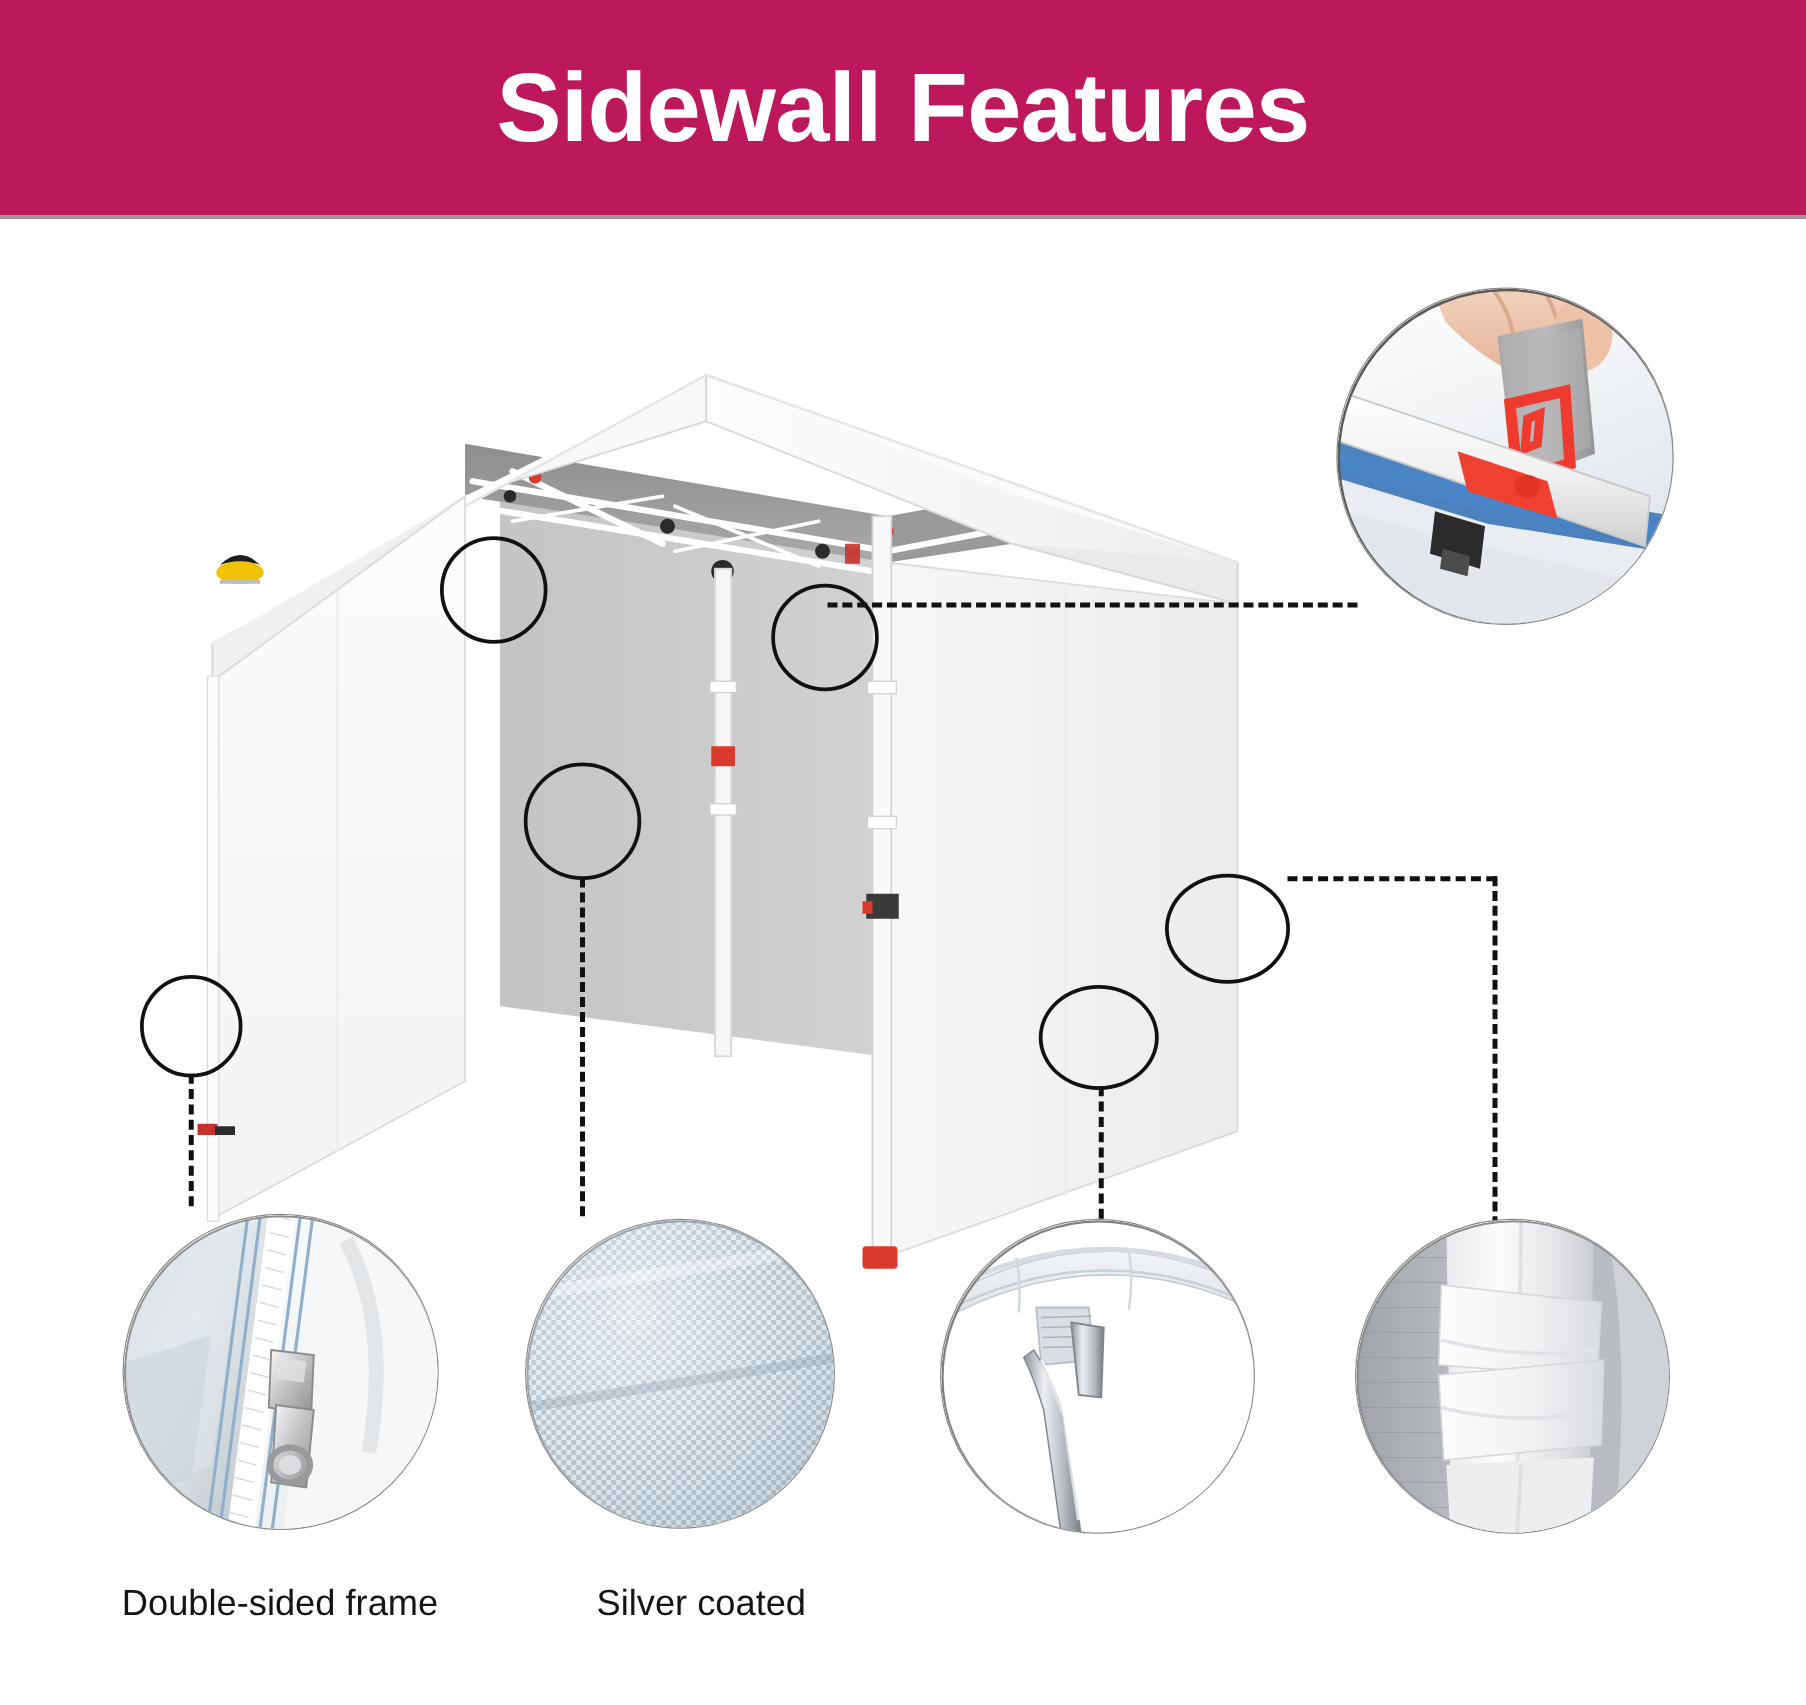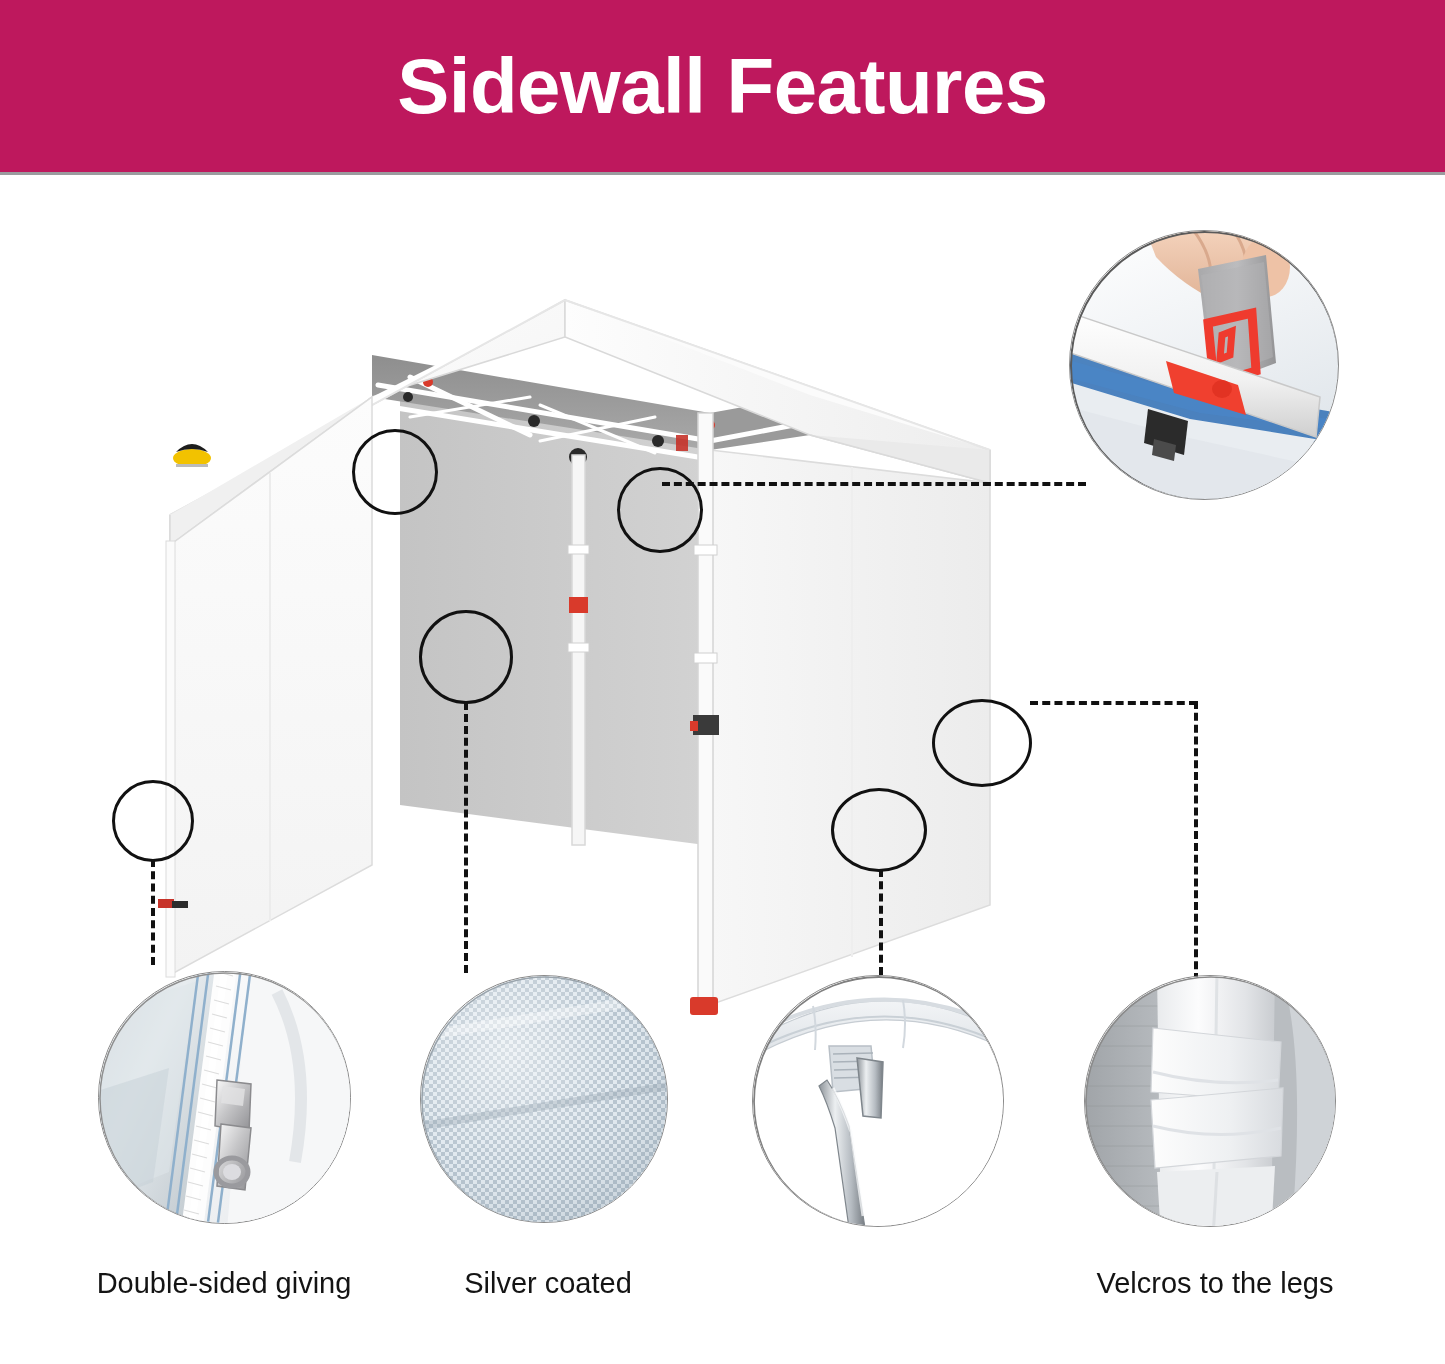--- a/index.html
+++ b/index.html
@@ -471,17 +471,16 @@
         <path d="M66,124 L198,112 L196,180 L70,192 Z" fill="url(#strapV)" stroke="#d3d6da" stroke-width="1.2"></path>
         <path d="M68,150 Q132,166 196,152" stroke="#dfe2e6" stroke-width="3" fill="none"></path>
 
         <path d="M72,196 L190,190 L186,262 L76,262 Z" fill="#eceef0"></path>
         <path d="M132,196 L128,262" stroke="#dde0e3" stroke-width="3" fill="none"></path>
       </g>
       <circle cx="126" cy="126" r="125" fill="none" stroke="#8a8a8a" stroke-width="1.5"></circle>
     </svg>
   </div>
 
-  <div class="caption" style="left:64px;top:1090px;width:320px;">Double-sided giving</div>
-  <div class="caption" style="left:403px;top:1090px;width:290px;">Silver coated</div>
-  <div class="caption" style="left:1060px;top:1090px;width:310px;">Velcros to the legs</div>
+  <div class="caption" style="left:64px;top:1090px;width:320px;">Double-sided frame</div>
+  <div class="caption" style="left:416px;top:1090px;width:290px;">Silver coated</div>
 
 </div>
 
 </body></html>

